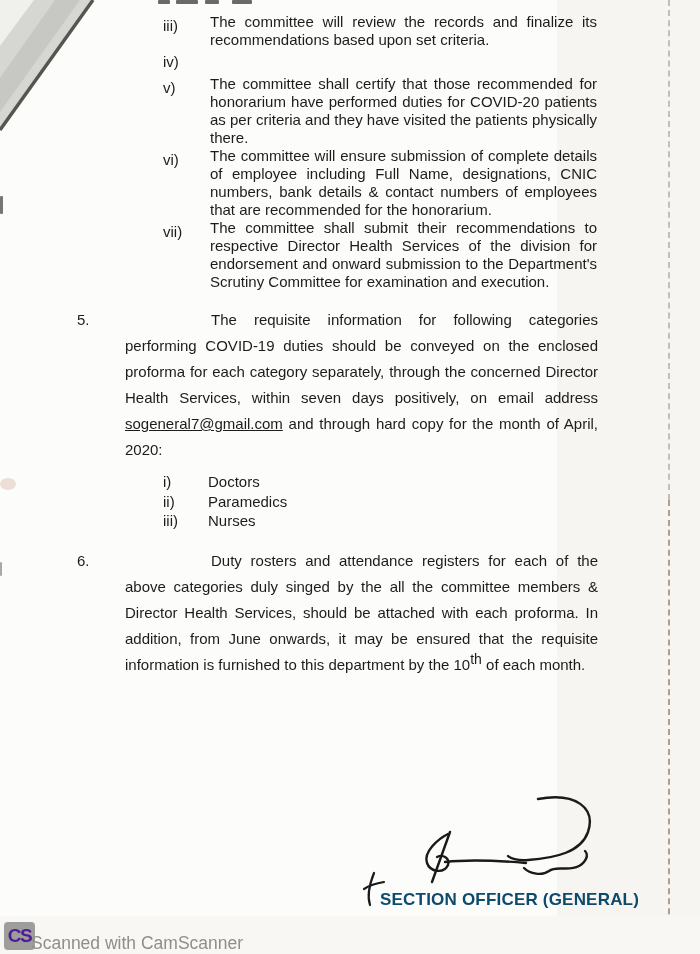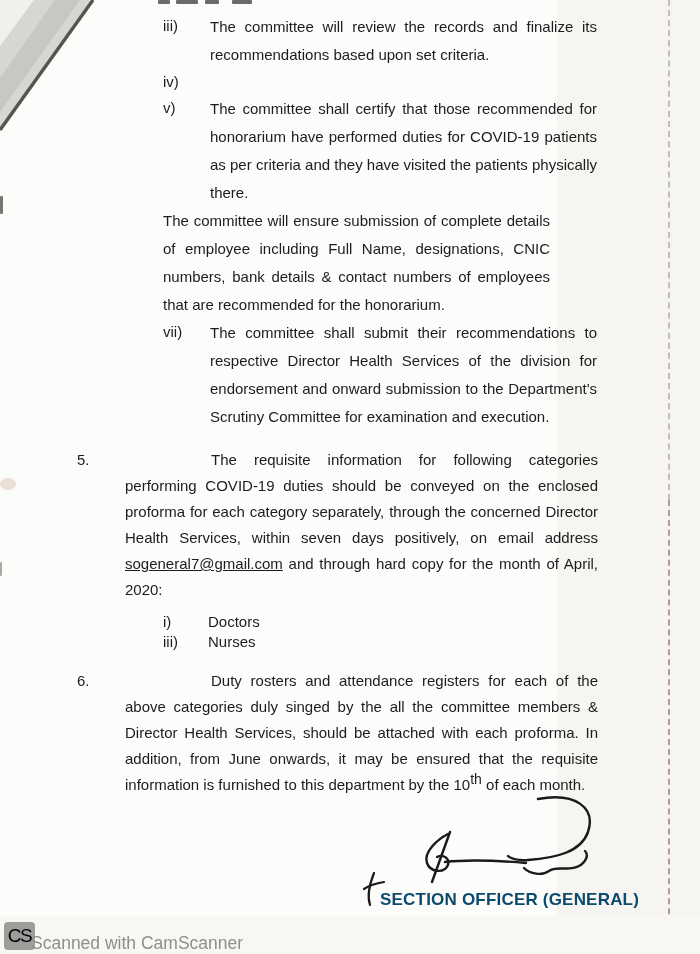--- a/index.html
+++ b/index.html
@@ -17,21 +17,21 @@
   }
   
   .rlist{position:absolute;left:0;top:13px;width:700px;}
   .ritem{display:flex;margin-left:163px;}
   .rnum{
     flex:0 0 47px;
     font-size:15px;line-height:26px;
   }
   .rtext{
     width:387px;
-    font-size:15px;line-height:28px;
+    font-size:15px;line-height:18px;
     text-align:justify;text-align-last:left;
   }
   
   .para{
     position:relative;
     margin-left:77px;width:521px;
     font-size:15px;line-height:26px;
     text-align:justify;text-align-last:left;
   }
   .para .pnum{position:absolute;left:0;top:0;}
@@ -60,21 +60,21 @@
   .dash-bottom{left:668px;top:500px;height:454px;border-left:2px dashed rgba(140,95,75,0.60);}
   .top-remnant{position:absolute;top:0;height:4px;background:#3a3a38;opacity:.75;border-radius:1px;}
   .left-mark{position:absolute;background:#55554f;opacity:.8;border-radius:1px;}
   .pink-smudge{position:absolute;left:0;top:478px;width:16px;height:12px;background:rgba(214,170,158,.38);border-radius:50%;}
   
   .footer{position:absolute;left:0;top:916px;width:700px;height:38px;background:#f8f7f4;}
   .cs-logo{
     position:absolute;left:4px;top:6px;width:31px;height:28px;
     background:#9d9d9b;border-radius:4px;
     display:flex;align-items:center;justify-content:center;
-    color:#000000;font-weight:normal;font-size:19px;letter-spacing:-1.5px;text-align:right;
+    color:#4c1d95;font-weight:bold;font-size:19px;letter-spacing:-1.5px;text-align:right;
   }
   .watermark{
     position:absolute;left:31px;top:13px;height:28px;
     display:flex;align-items:center;
     color:#8e8e8c;font-size:17.5px;
   }
 </style>
 </head>
 <body>
 
@@ -83,39 +83,44 @@
   <div class="rlist">
     <div class="ritem">
       <span class="rnum">iii)</span>
       <div class="rtext">The committee will review the records and finalize its recommendations based upon set criteria.</div>
     </div>
     <div class="ritem">
       <span class="rnum">iv)</span>
     </div>
     <div class="ritem">
       <span class="rnum">v)</span>
-      <div class="rtext">The committee shall certify that those recommended for honorarium have performed duties for COVID-19 patients as per criteria and they have visited the patients physically there.</div>
+      <div class="rtext">The committee shall certify that those recommended for honorarium have performed duties for COVID-20 patients as per criteria and they have visited the patients physically there.</div>
     </div>
     <div class="ritem">
+      <span class="rnum">vi)</span>
       <div class="rtext">The committee will ensure submission of complete details of employee including Full Name, designations, CNIC numbers, bank details &amp; contact numbers of employees that are recommended for the honorarium.</div>
     </div>
     <div class="ritem">
       <span class="rnum">vii)</span>
       <div class="rtext">The committee shall submit their recommendations to respective Director Health Services of the division for endorsement and onward submission to the Department's Scrutiny Committee for examination and execution.</div>
     </div>
 
     <div class="para" id="para5">
       <span class="pnum">5.</span>
       <span class="pbody"><span>The requisite information for following categories performing COVID-19 duties should be conveyed on the enclosed proforma for each category separately, through the concerned Director Health Services, within seven days positively, on email address </span><span class="email">sogeneral7@gmail.com</span><span> and through hard copy for the month of April, 2020:</span></span>
     </div>
 
     <div class="clist">
       <div class="citem">
         <span class="cnum">i)</span>
         <span class="clabel">Doctors</span>
+      </div>
+      <div class="citem">
+        <span class="cnum">ii)</span>
+        <span class="clabel">Paramedics</span>
       </div>
       <div class="citem">
         <span class="cnum">iii)</span>
         <span class="clabel">Nurses</span>
       </div>
     </div>
 
     <div class="para" id="para6">
       <span class="pnum">6.</span>
       <span class="pbody"><span>Duty rosters and attendance registers for each of the above categories duly singed by the all the committee members &amp; Director Health Services, should be attached with each proforma. In addition, from June onwards, it may be ensured that the requisite information is furnished to this department by the 10</span><sup>th</sup><span> of each month.</span></span>

